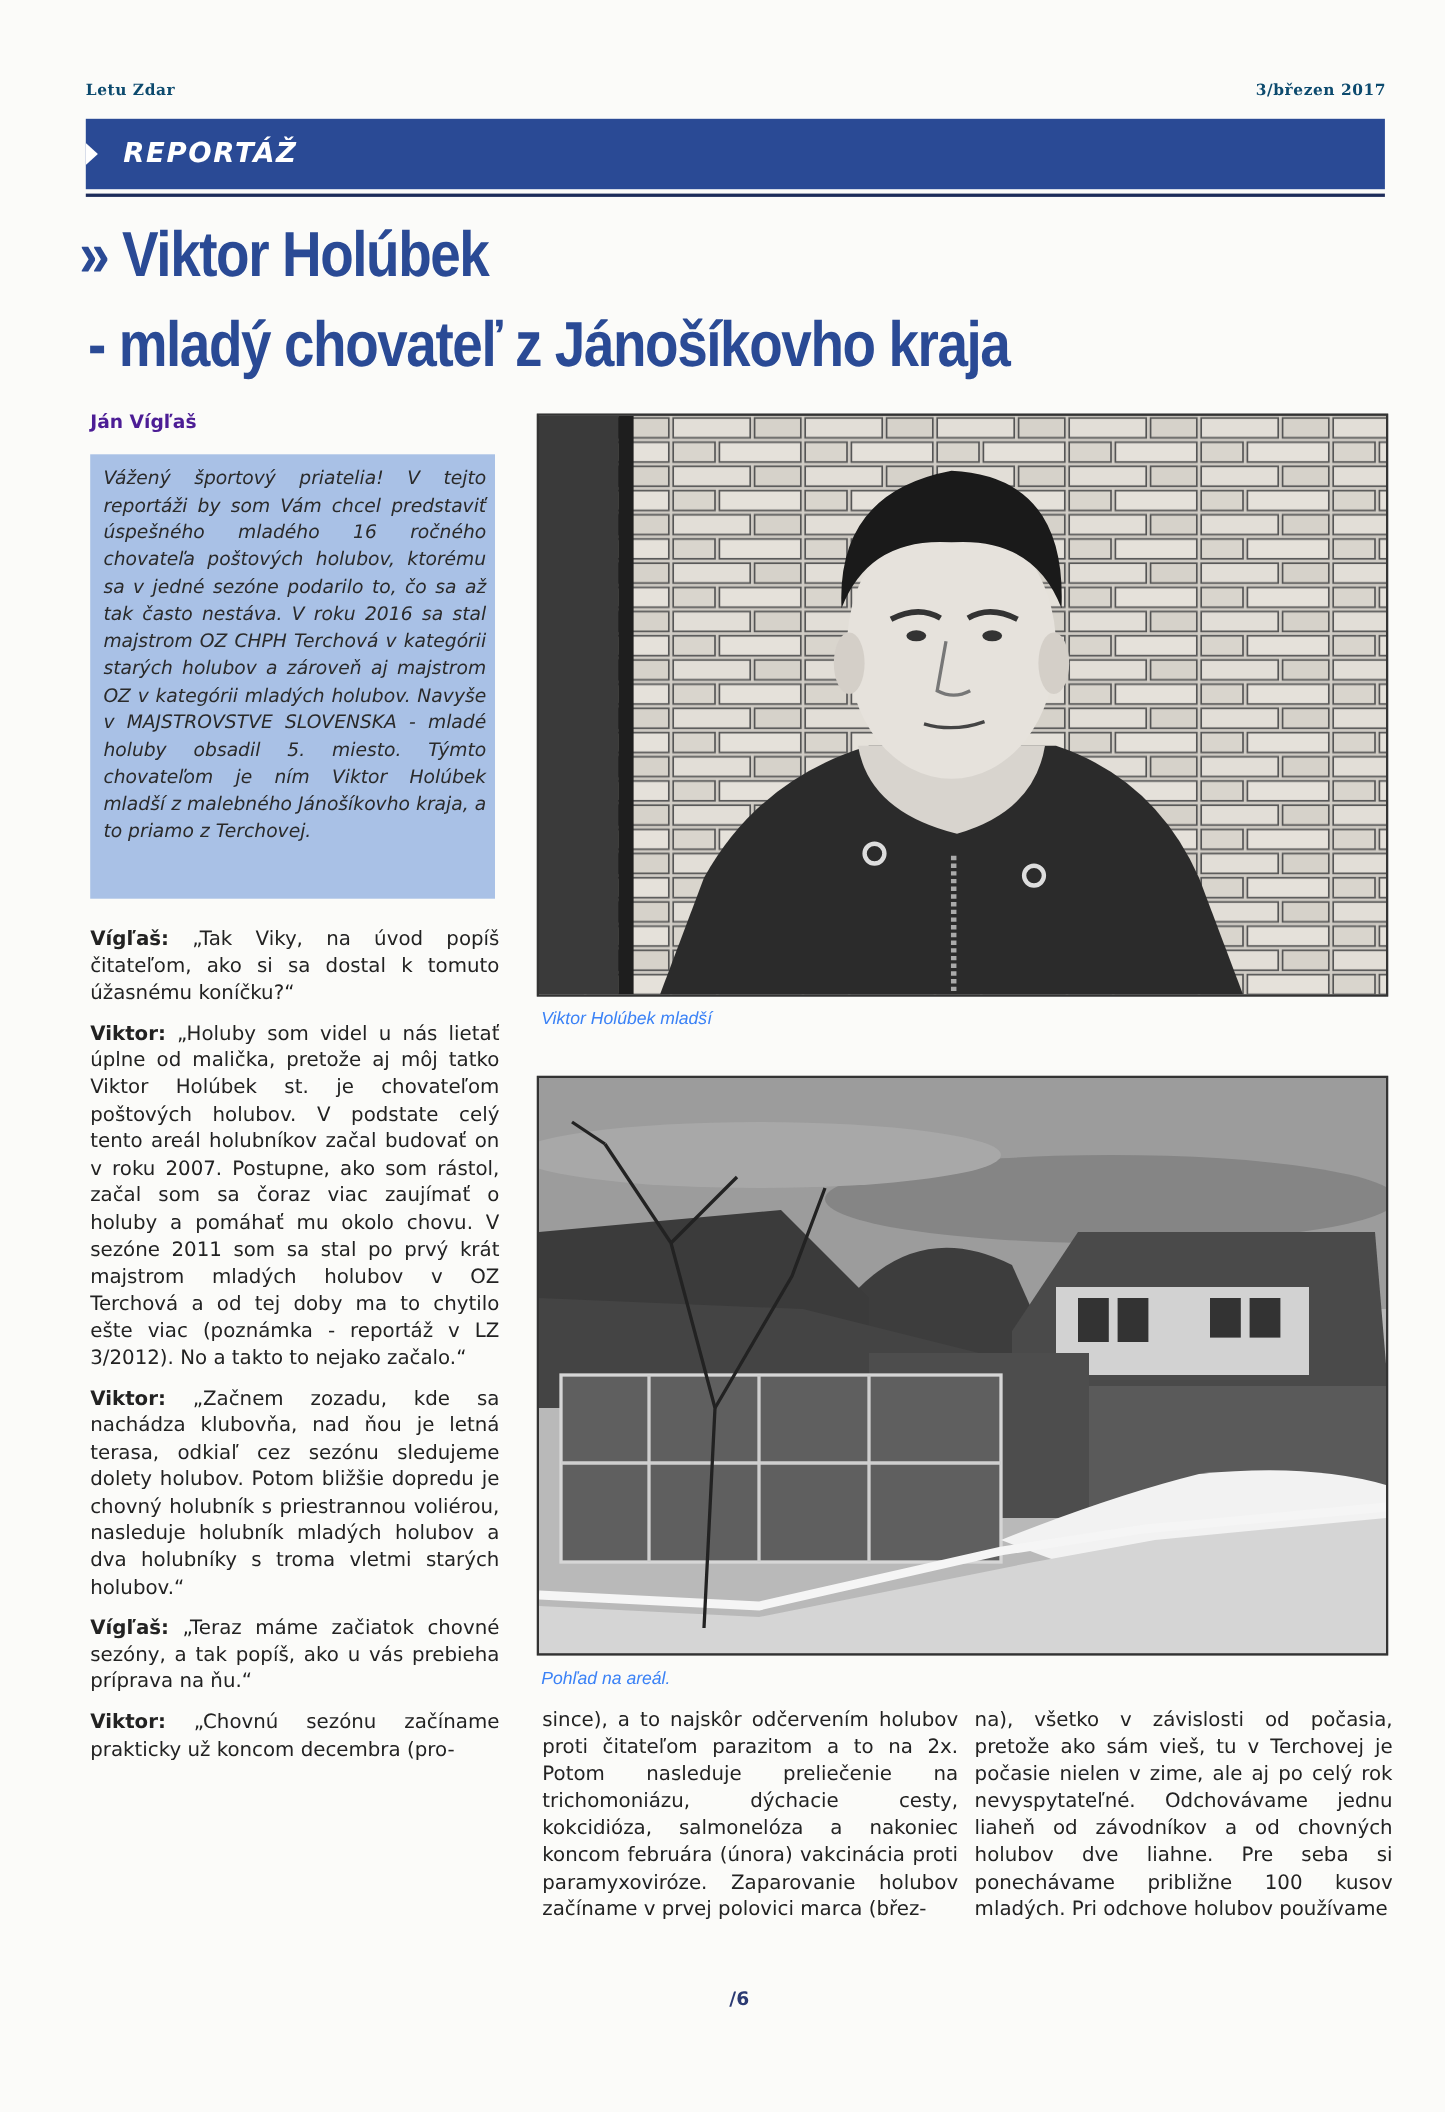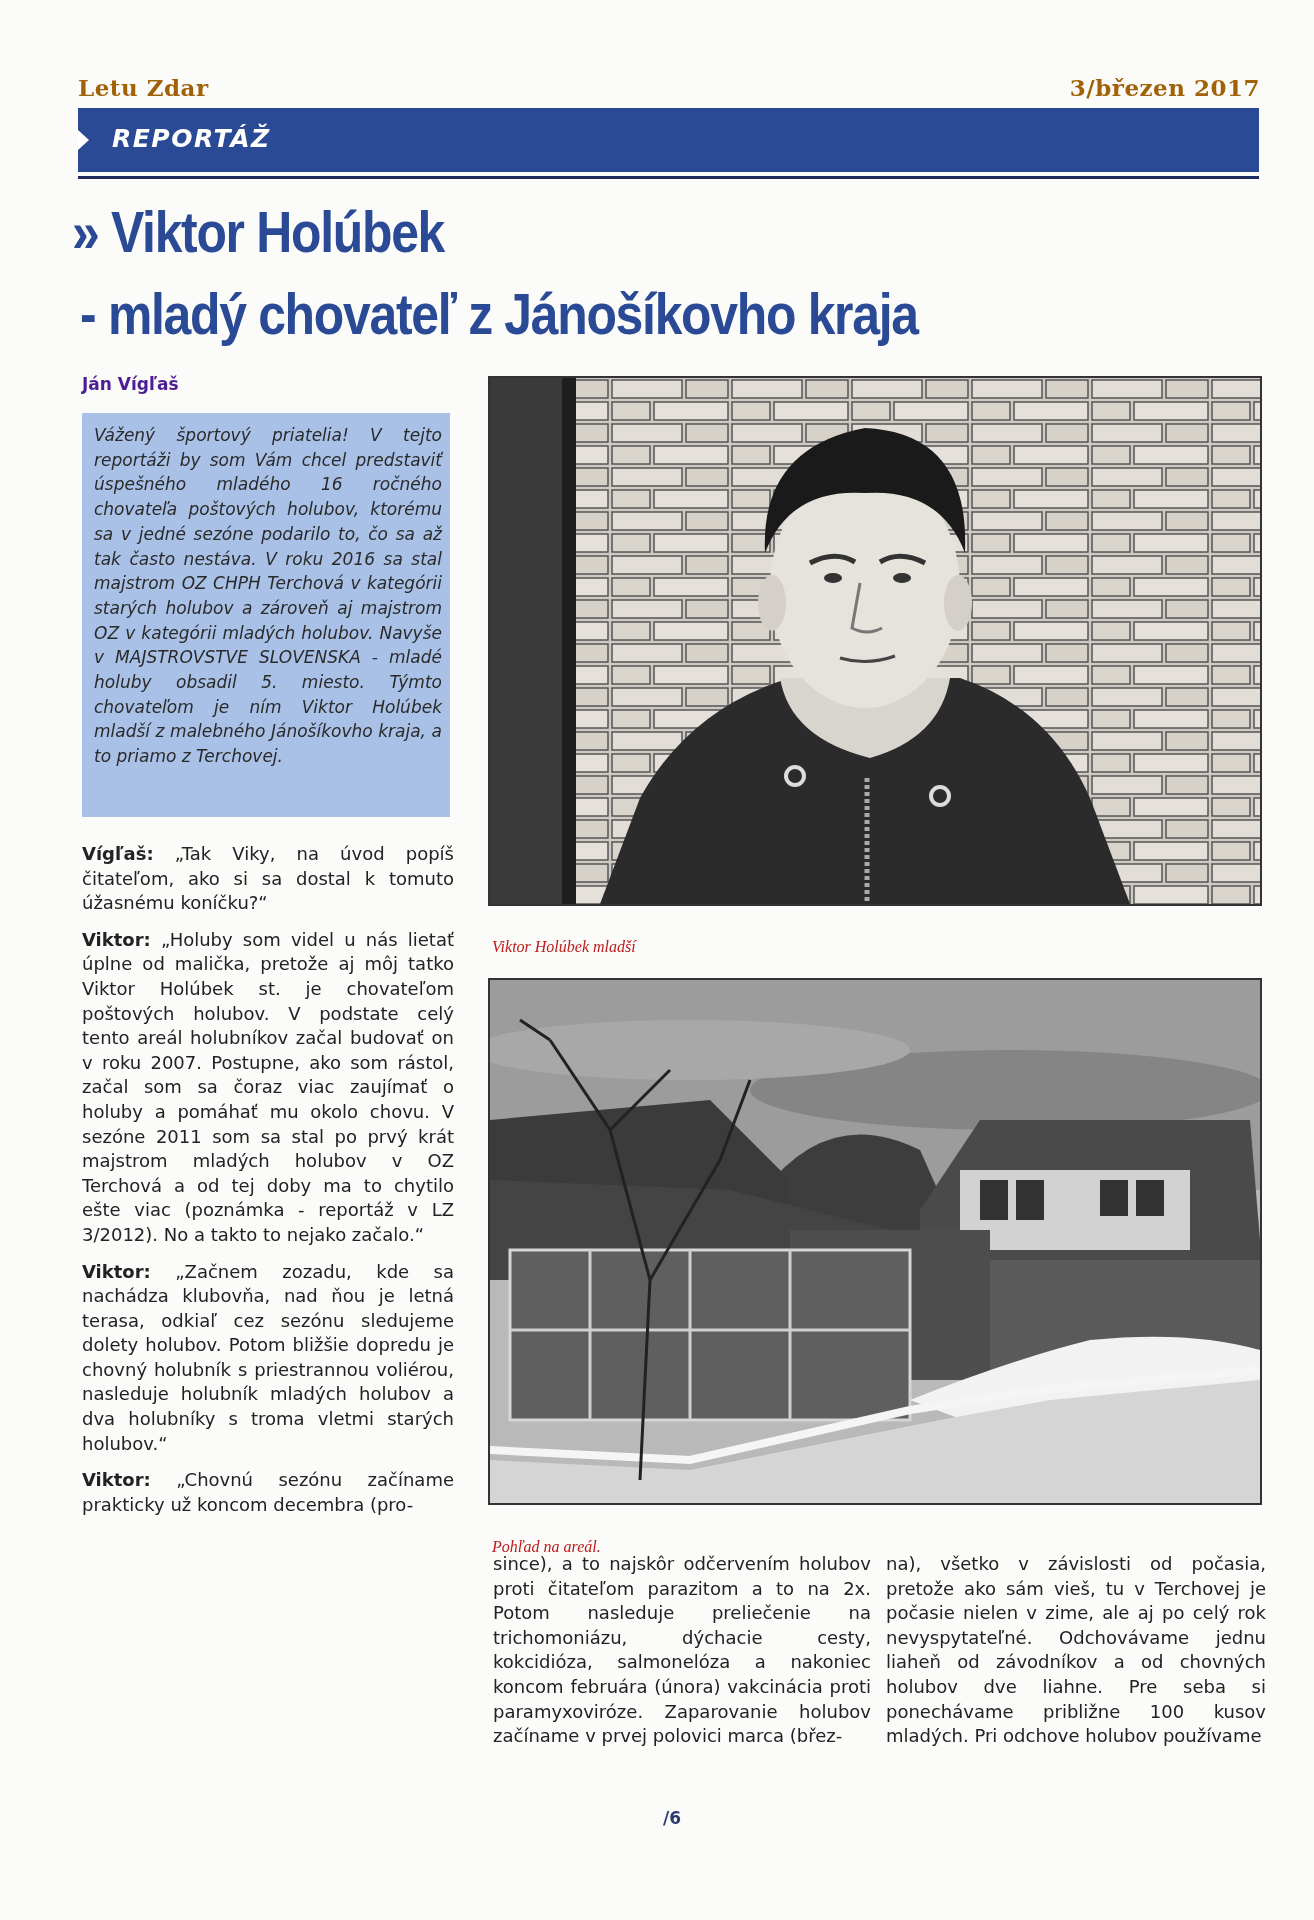--- a/index.html
+++ b/index.html
@@ -5,21 +5,21 @@
   html, body { margin: 0; padding: 0; }
   body {
     width: 1314px; height: 1920px; position: relative; overflow: hidden;
     background: #fbfbf9;
     font-family: "DejaVu Sans", sans-serif;
     color: #222;
   }
   .abs { position: absolute; }
   .mast-left, .mast-right {
     top: 74px; font-family: "DejaVu Serif", serif; font-weight: bold;
-    font-size: 23px; color: #a16207; letter-spacing: 0.5px;
+    font-size: 14px; color: #0c4a6e; letter-spacing: 0.5px;
   }
   .mast-left { left: 78px; }
   .mast-right { right: 54px; }
   .banner {
     left: 78px; top: 108px; width: 1181px; height: 64px;
     background: #2a4a95;
   }
   .banner-rule { left: 78px; top: 176px; width: 1181px; height: 3px; background: #1d2c5a; }
   .banner-arrow {
     left: 78px; top: 130px; width: 0; height: 0;
@@ -49,21 +49,21 @@
   .col .spk { font-weight: bold; }
   .col1 { left: 82px; top: 842px; width: 372px; }
   .col2 { left: 493px; top: 1552px; width: 378px; }
   .col3 { left: 886px; top: 1552px; width: 380px; }
   .photo {
     border: 2px solid #333; box-sizing: border-box; overflow: hidden;
   }
   .photo1 { left: 488px; top: 376px; width: 774px; height: 530px; background: #8a8a8a; }
   .photo2 { left: 488px; top: 978px; width: 774px; height: 527px; background: #9a9a9a; }
   .caption {
-    font-family: Liberation Serif, serif; font-style: italic; font-size: 16px; color: #b91c1c; margin-top: 20px;
+    font-family: Liberation Sans, sans-serif; font-style: italic; font-size: 16px; color: #3b82f6;
   }
   .cap1 { left: 492px; top: 918px; }
   .cap2 { left: 492px; top: 1518px; }
   .pagenum { left: 663px; top: 1808px; font-weight: bold; font-size: 17px; color: #2b3a73; }
 </style>
 </head>
 <body>
 
 <div class="abs mast-left">Letu Zdar</div>
 <div class="abs mast-right">3/březen 2017</div>
@@ -77,20 +77,21 @@
 <div class="abs title2">- mladý chovateľ z Jánošíkovho kraja</div>
 
 <div class="abs author">Ján Vígľaš</div>
 
 <div class="abs lede">Vážený športový priatelia! V tejto reportáži by som Vám chcel predstaviť úspešného mladého 16 ročného chovateľa poštových holubov, ktorému sa v jedné sezóne podarilo to, čo sa až tak často nestáva. V roku 2016 sa stal majstrom OZ CHPH Terchová v kategórii starých holubov a zároveň aj majstrom OZ v kategórii mladých holubov. Navyše v MAJSTROVSTVE SLOVENSKA - mladé holuby obsadil 5. miesto. Týmto chovateľom je ním Viktor Holúbek mladší z malebného Jánošíkovho kraja, a to priamo z Terchovej.</div>
 
 <div class="abs col col1">
   <p><span class="spk">Vígľaš:</span><span> „Tak Viky, na úvod popíš čitateľom, ako si sa dostal k tomuto úžasnému koníčku?“</span></p>
   <p><span class="spk">Viktor:</span><span> „Holuby som videl u nás lietať úplne od malička, pretože aj môj tatko Viktor Holúbek st. je chovateľom poštových holubov. V podstate celý tento areál holubníkov začal budovať on v roku 2007. Postupne, ako som rástol, začal som sa čoraz viac zaujímať o holuby a pomáhať mu okolo chovu. V sezóne 2011 som sa stal po prvý krát majstrom mladých holubov v OZ Terchová a od tej doby ma to chytilo ešte viac (poznámka - reportáž v LZ 3/2012). No a takto to nejako začalo.“</span></p>
   <p><span class="spk">Viktor:</span><span> „Začnem zozadu, kde sa nachádza klubovňa, nad ňou je letná terasa, odkiaľ cez sezónu sledujeme dolety holubov. Potom bližšie dopredu je chovný holubník s priestrannou voliérou, nasleduje holubník mladých holubov a dva holubníky s troma vletmi starých holubov.“</span></p>
+  <p><span class="spk">Vígľaš:</span><span> „Teraz máme začiatok chovné sezóny, a tak popíš, ako u vás prebieha príprava na ňu.“</span></p>
   <p><span class="spk">Viktor:</span><span> „Chovnú sezónu začíname prakticky už koncom decembra (pro-</span></p>
 </div>
 
 <div class="abs photo photo1">
   <svg width="770" height="526" viewBox="0 0 770 526">
     <defs>
       <pattern id="stone" width="120" height="44" patternUnits="userSpaceOnUse">
         <rect width="120" height="44" fill="#cfcbc4"></rect>
         <rect x="2" y="2" width="70" height="18" fill="#e2ded7" stroke="#555" stroke-width="1.5"></rect>
         <rect x="76" y="2" width="42" height="18" fill="#d6d2ca" stroke="#555" stroke-width="1.5"></rect>

